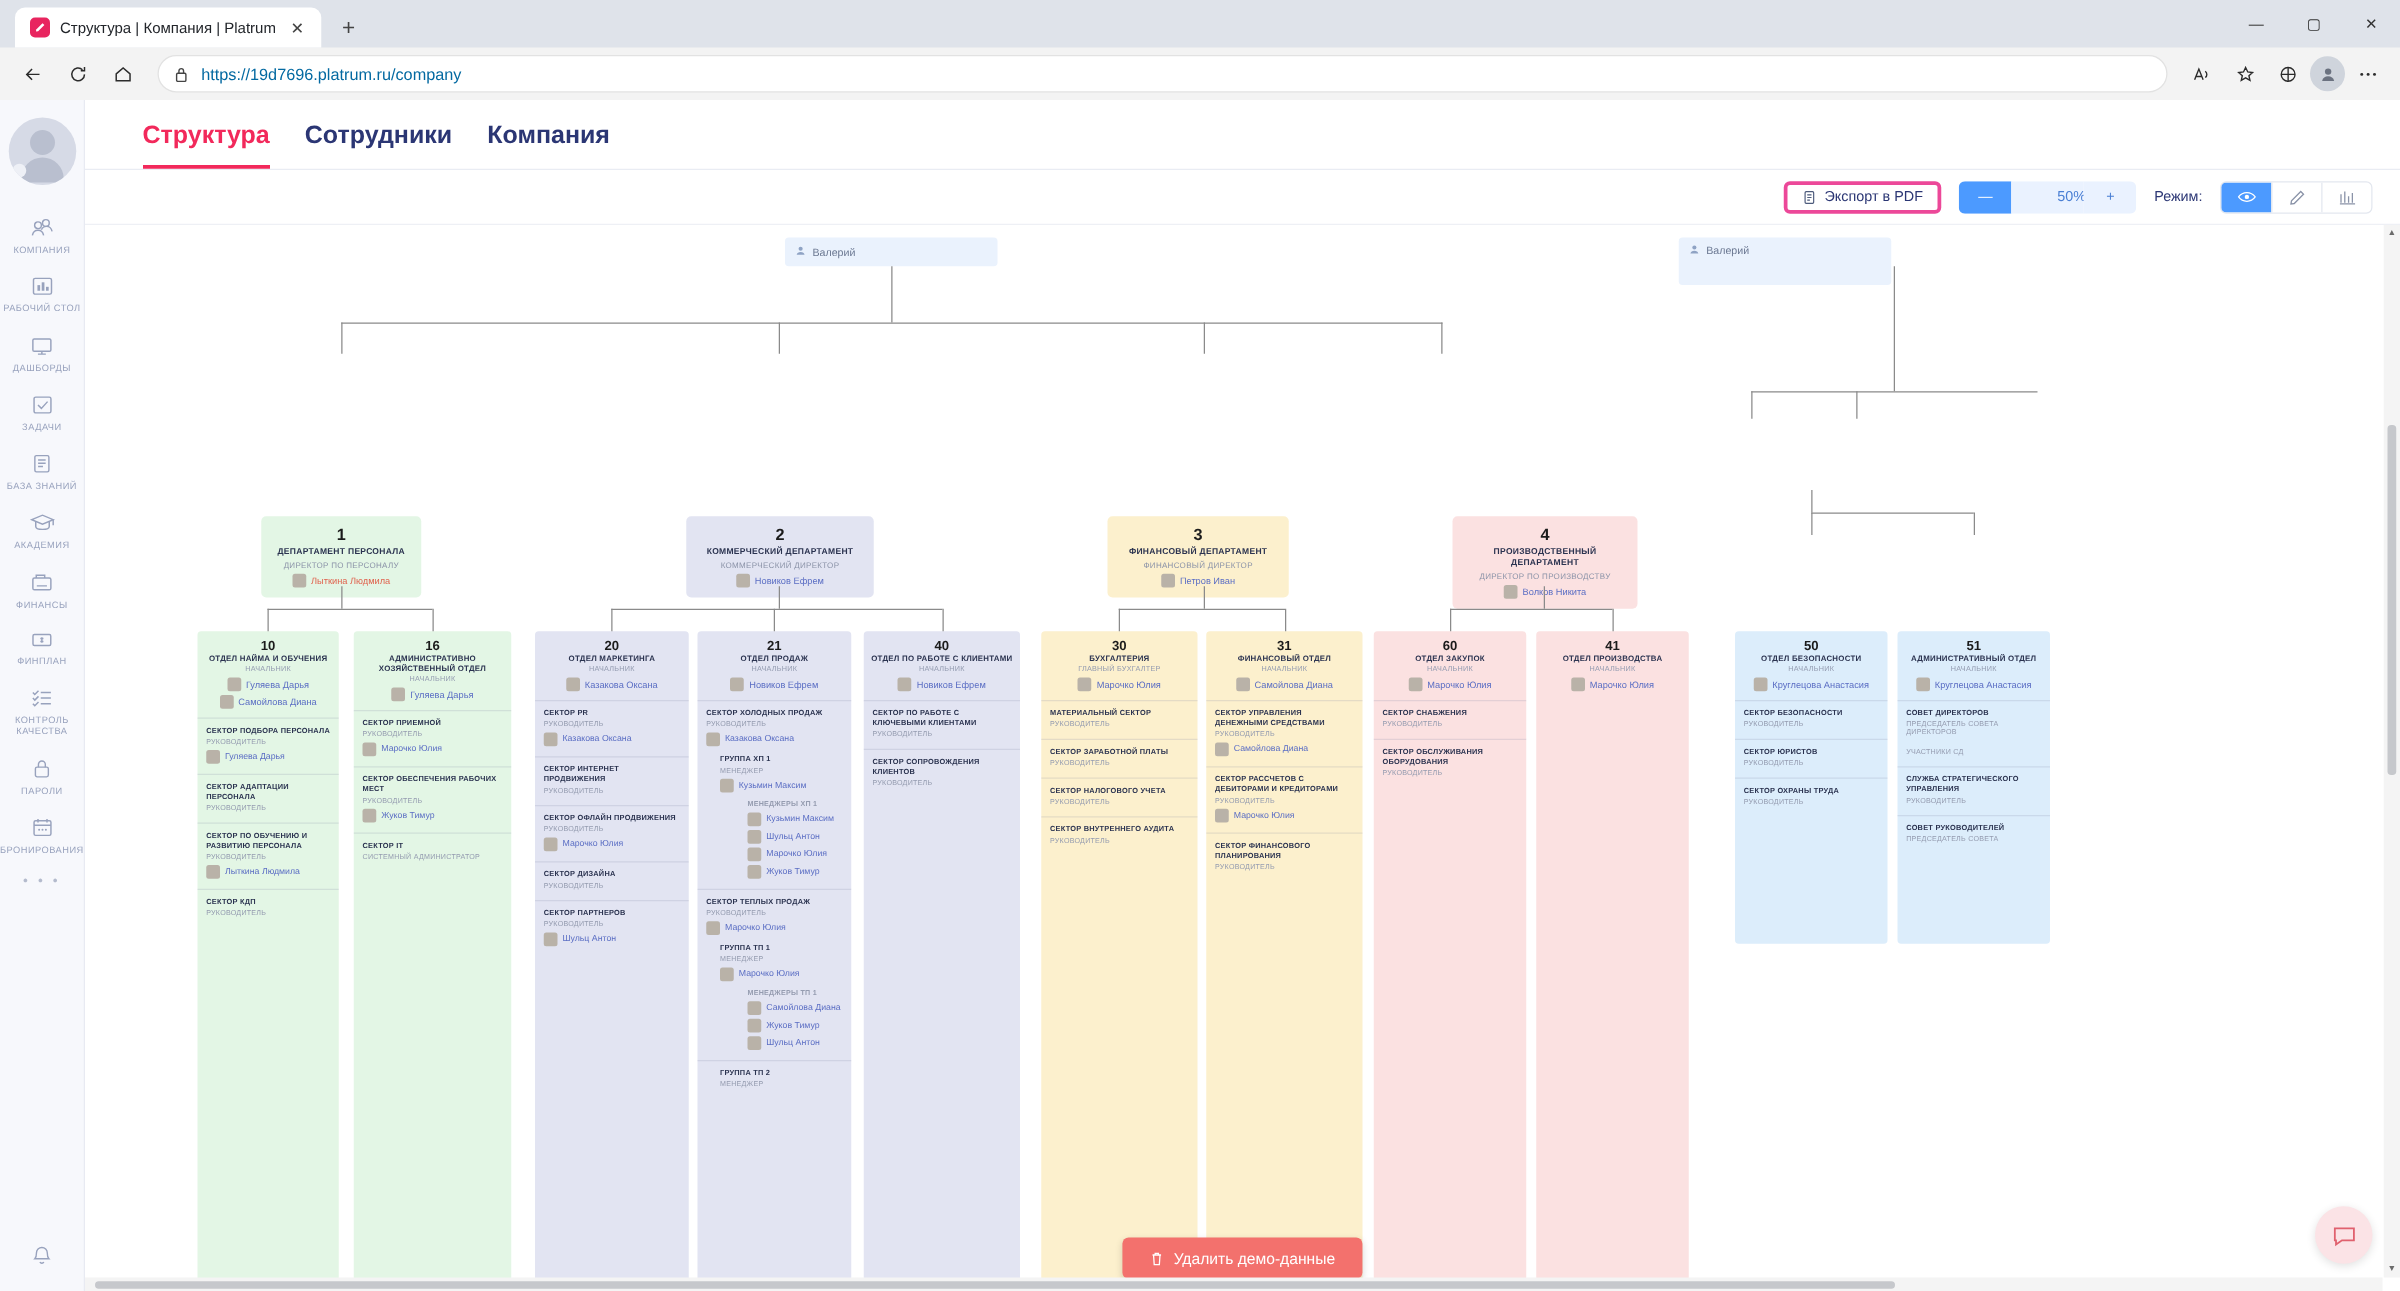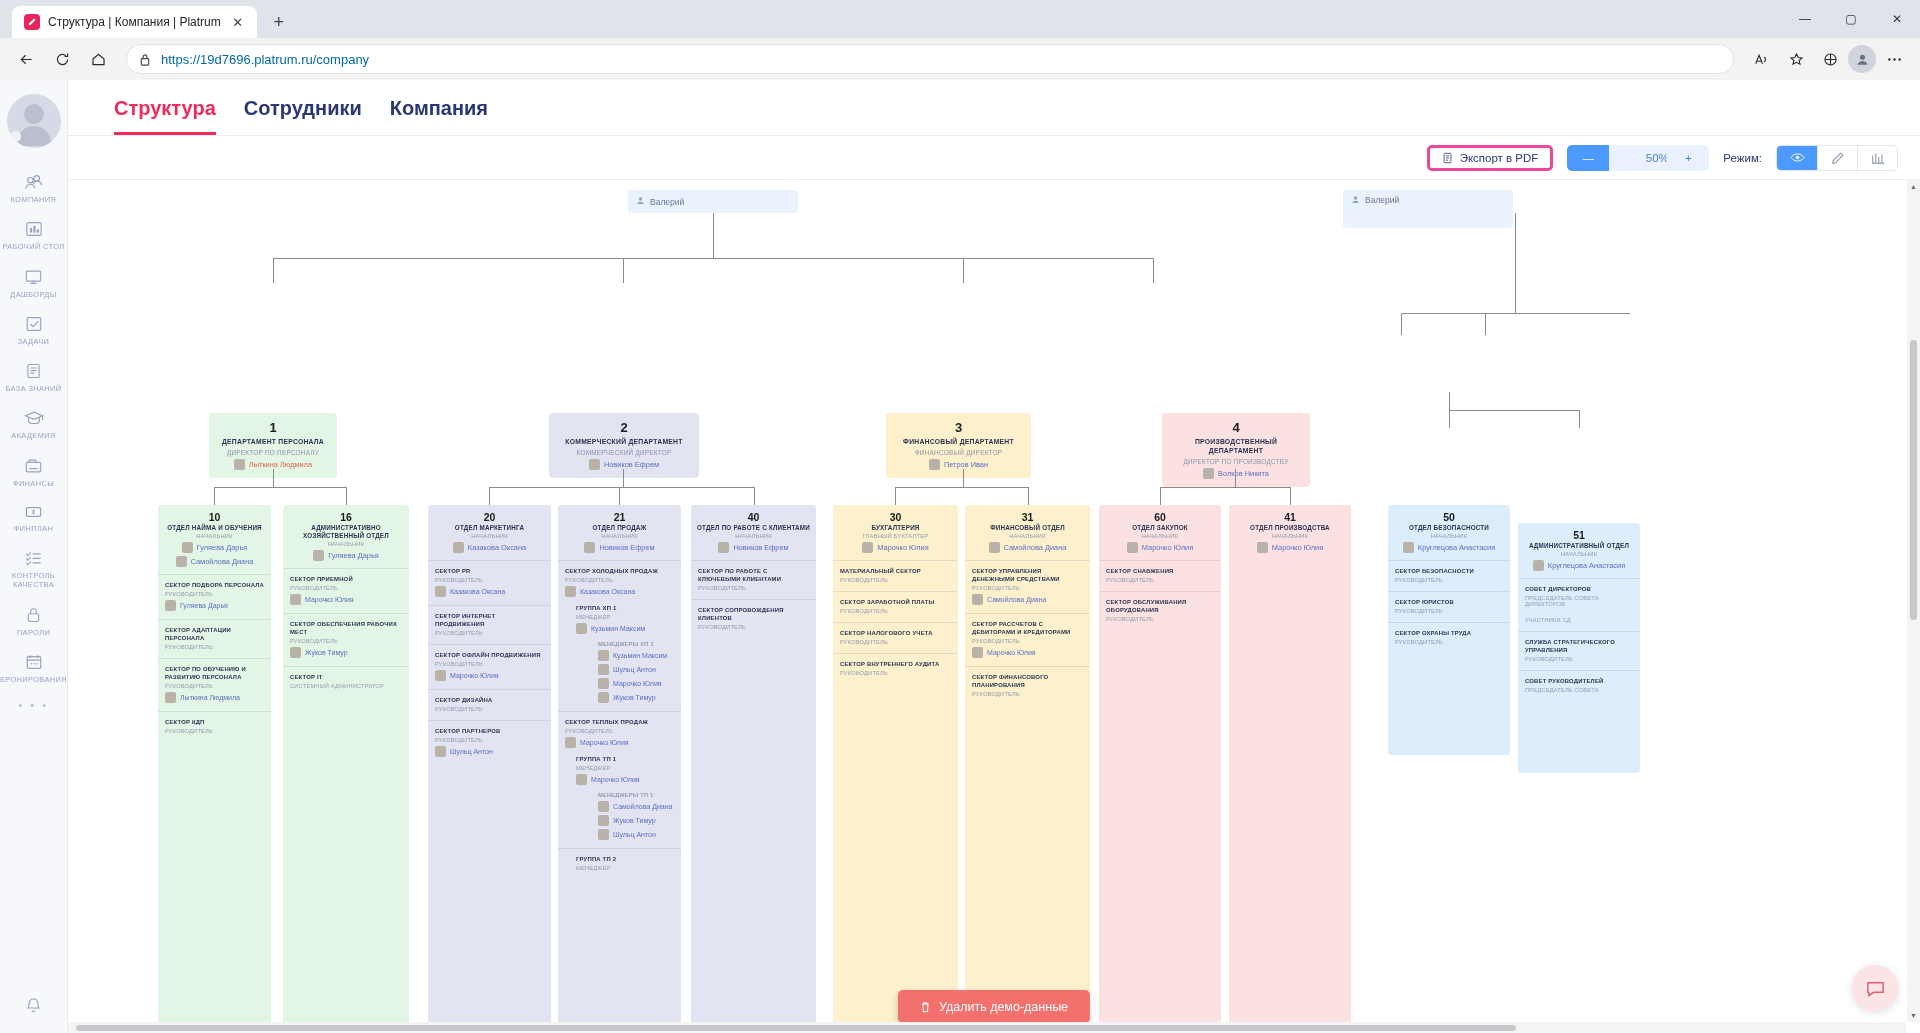--- a/index.html
+++ b/index.html
@@ -701,21 +701,21 @@
               </div>
               <div class="sector">
                 <div class="st">СЕКТОР ЮРИСТОВ</div>
                 <div class="sr">РУКОВОДИТЕЛЬ</div>
               </div>
               <div class="sector">
                 <div class="st">СЕКТОР ОХРАНЫ ТРУДА</div>
                 <div class="sr">РУКОВОДИТЕЛЬ</div>
               </div>
             </div>
-            <div class="col" style="left: 1450px; top: 343px; width: 122px; min-height: 250px; background: rgb(220, 237, 251);">
+            <div class="col" style="left: 1450px; top: 325px; width: 122px; min-height: 250px; background: rgb(220, 237, 251);">
               <div class="col-head">
                 <div class="num">51</div>
                 <div class="name">АДМИНИСТРАТИВНЫЙ ОТДЕЛ</div>
                 <div class="role">НАЧАЛЬНИК</div>
                 <div class="person">
                   <span class="ph"></span>
                   <span class="pn" style="color: rgb(91, 110, 196);">Круглецова Анастасия</span>
                 </div>
               </div>
               <div class="sector">

